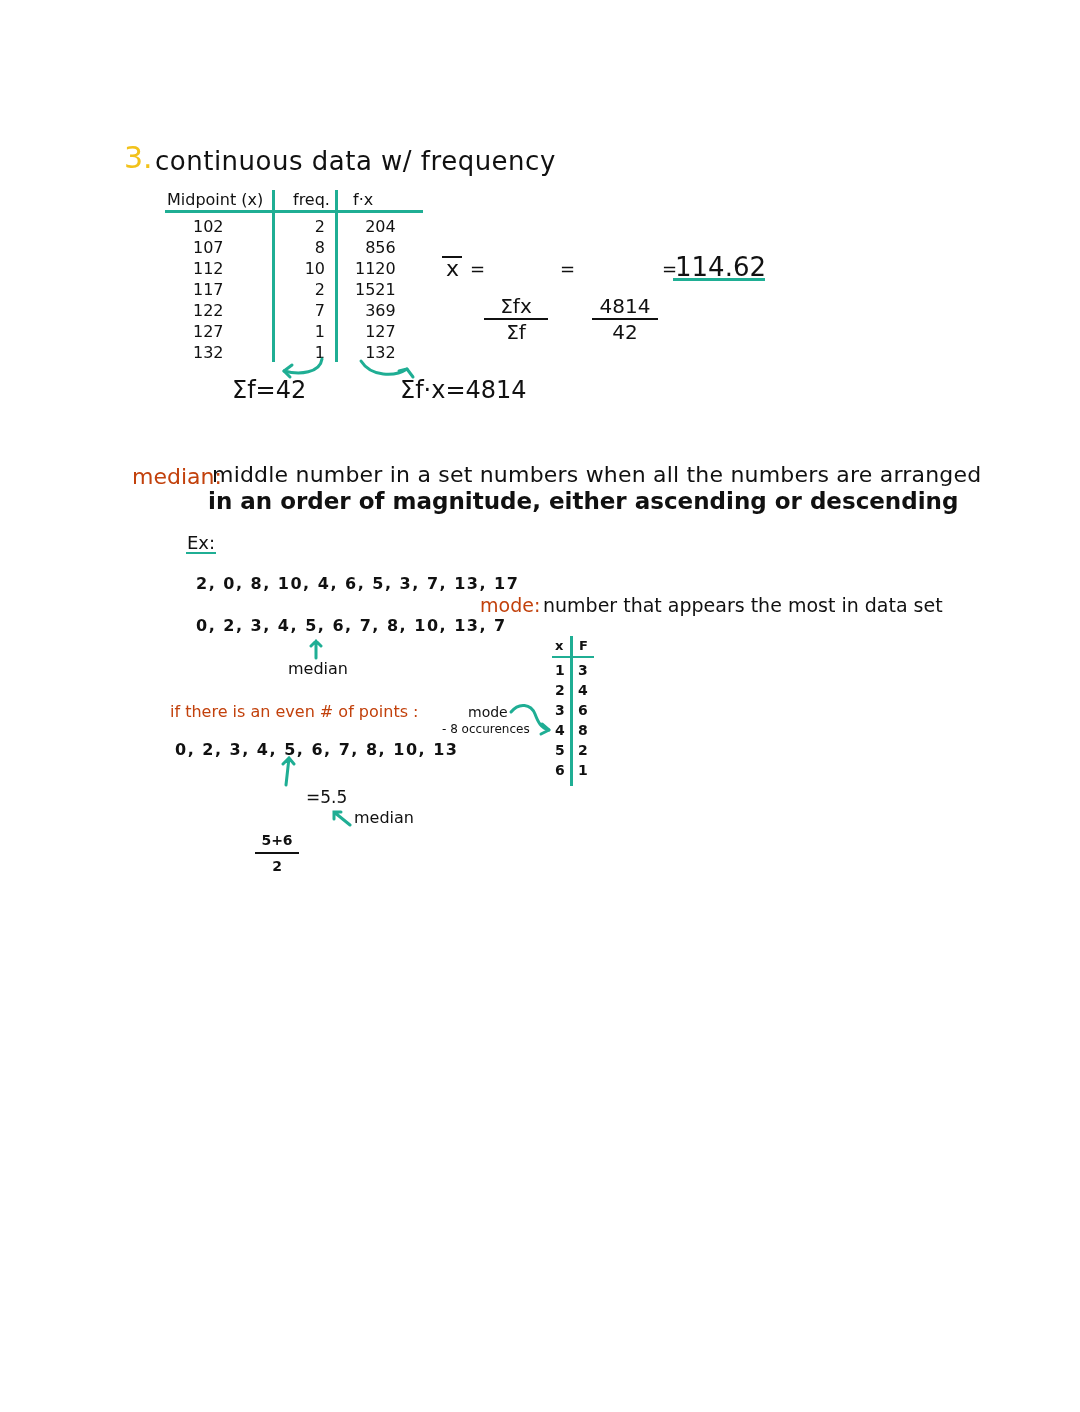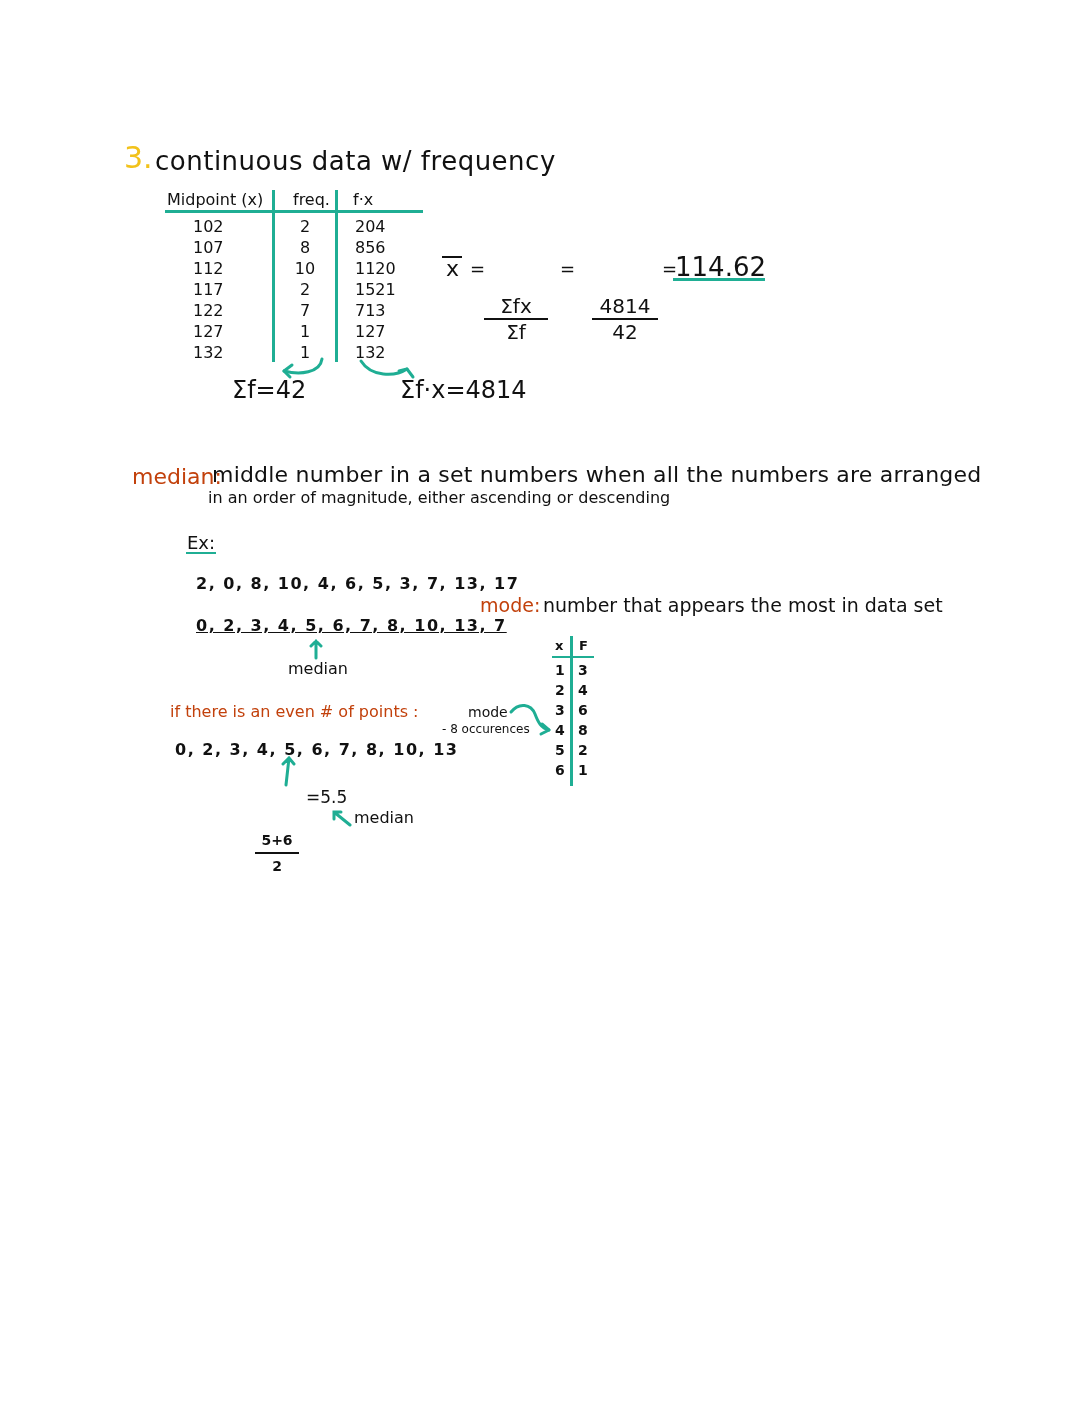--- a/index.html
+++ b/index.html
@@ -21,21 +21,21 @@
   .title-text { left: 155px; top: 146px; font-size: 26px; letter-spacing: 0.5px; }
 
   
   .ftable { left: 165px; top: 190px; width: 258px; height: 172px; }
   .ftable .hline { position: absolute; left: 0; top: 20px; width: 258px; height: 3px; background: #1fae94; }
   .ftable .vline { position: absolute; top: 0; width: 3px; height: 172px; background: #1fae94; }
   .ftable .vline.v1 { left: 107px; }
   .ftable .vline.v2 { left: 170px; }
   .ftable .hdr { position: absolute; top: 0; font-size: 16px; }
   .ftable .col { position: absolute; top: 26px; font-size: 16px; line-height: 21px; }
-  .ftable .col div { height: 21px; }
+  .ftable .col div { height: 21px; text-align: right; }
   .ftable .c-mid { left: 28px; }
   .ftable .c-freq { left: 120px; width: 40px; text-align: center; }
   .ftable .c-fx { left: 190px; }
 
   .arrow-teal { stroke: #1fae94; stroke-width: 3; fill: none; stroke-linecap: round; }
 
   .sum-f { left: 232px; top: 376px; font-size: 24px; }
   .sum-fx { left: 400px; top: 376px; font-size: 24px; }
 
   
@@ -46,28 +46,28 @@
   .frac { position: absolute; text-align: center; margin-top: 43px; }
   .frac .num { font-size: 20px; line-height: 22px; }
   .frac .bar { height: 2px; background: #111; margin: 1px 0; }
   .frac .den { font-size: 20px; line-height: 22px; }
   .mean .result { position: absolute; left: 235px; top: 2px; font-size: 26px; }
   .mean .result-underline { position: absolute; left: 233px; top: 28px; width: 92px; height: 3px; background: #1fae94; }
 
   
   .median-label { left: 132px; top: 464px; font-size: 22px; }
   .median-def1 { left: 212px; top: 462px; font-size: 22px; letter-spacing: 0.2px; }
-  .median-def2 { left: 208px; top: 488px; font-size: 16px; }
+  .median-def2 { left: 208px; top: 488px; font-size: 23px; font-weight: bold; }
 
   .ex-label { left: 187px; top: 532px; font-size: 18px; }
   .ex-underline { left: 186px; top: 552px; width: 30px; height: 2px; background: #1fae94; }
 
   .seq { font-size: 16px; letter-spacing: 1.5px; font-weight: bold; }
   .seq1 { left: 196px; top: 574px; }
-  .seq2 { left: 196px; top: 616px; text-decoration: underline; }
+  .seq2 { left: 196px; top: 616px; }
   .median-arrow1 { left: 309px; top: 638px; }
   .median-note1 { left: 288px; top: 659px; font-size: 16px; }
 
   .even-label { left: 170px; top: 702px; font-size: 16px; }
   .seq3 { left: 175px; top: 740px; }
   .median-arrow2 { left: 280px; top: 755px; }
   .calc-frac { left: 255px; top: 786px; width: 44px; }
   .calc-frac .num { font-size: 14px; font-weight: bold; }
   .calc-frac .den { font-size: 14px; font-weight: bold; }
   .calc-result { left: 306px; top: 787px; font-size: 17px; }
@@ -121,21 +121,21 @@
     <div>2</div>
     <div>7</div>
     <div>1</div>
     <div>1</div>
   </div>
   <div class="col c-fx">
     <div>204</div>
     <div>856</div>
     <div>1120</div>
     <div>1521</div>
-    <div>713</div>
+    <div>369</div>
     <div>127</div>
     <div>132</div>
   </div>
 </div>
 
 <svg class="abs" style="left:270px;top:355px" width="60" height="30">
   <path class="arrow-teal" d="M52 4 C 50 18, 30 20, 14 16"></path>
   <path class="arrow-teal" d="M14 16 L 22 10 M14 16 L 20 22"></path>
 </svg>
 <svg class="abs" style="left:355px;top:355px" width="70" height="30">

